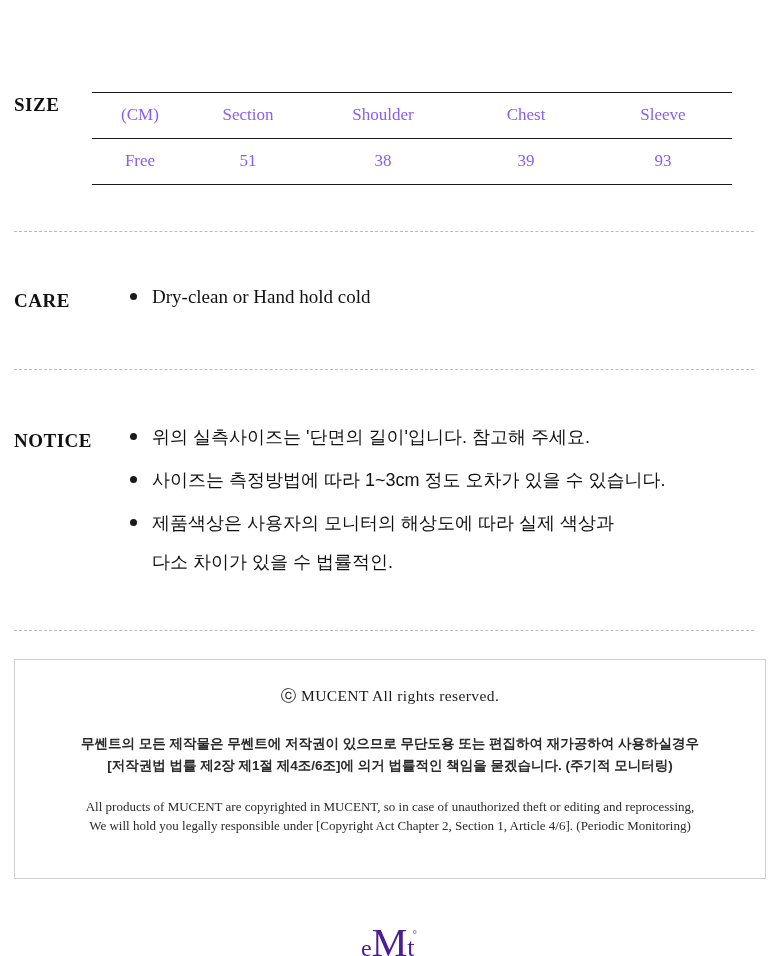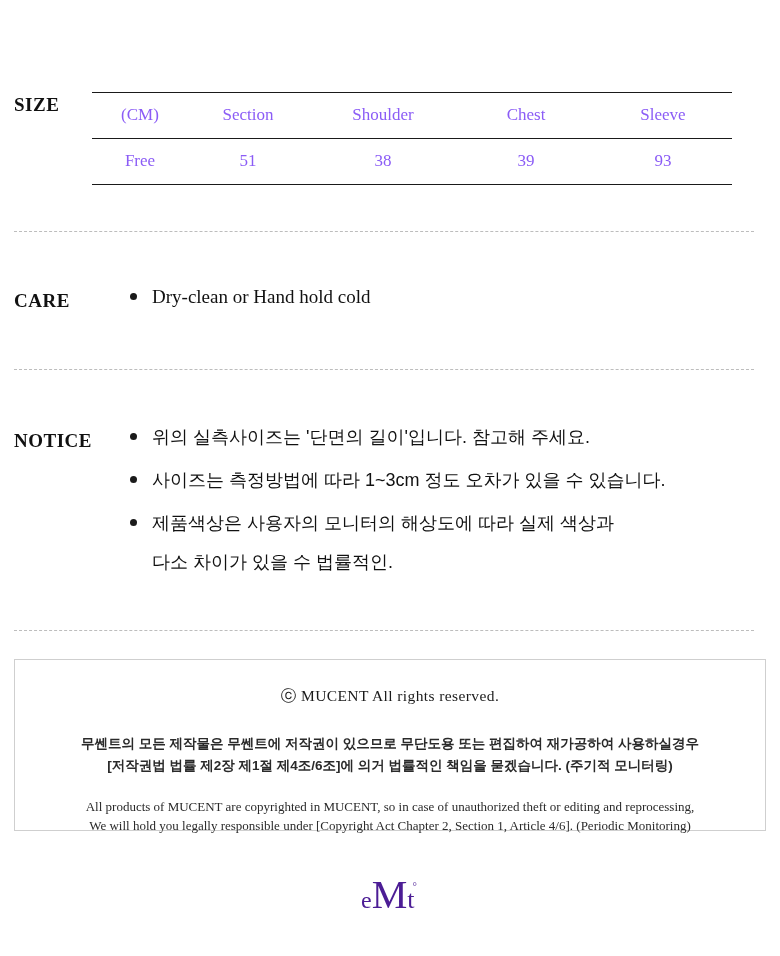--- a/index.html
+++ b/index.html
@@ -169,21 +169,21 @@
   }
   .notice-bottom-space { height: 52px; }
 
   
   .copyright-box {
     margin: 0 14px;
     border: 1px solid #cfcfcf;
     box-sizing: border-box;
     padding: 26px 20px 24px 20px;
     text-align: center;
-    height: 172px;
+    height: 220px;
   }
   .cr-title {
     font-family: "Liberation Serif", serif;
     font-size: 15.5px;
     letter-spacing: 0.4px;
     color: #1a1a1a;
     margin-bottom: 26px;
   }
   .cr-ko {
     font-family: "Liberation Sans", sans-serif;

